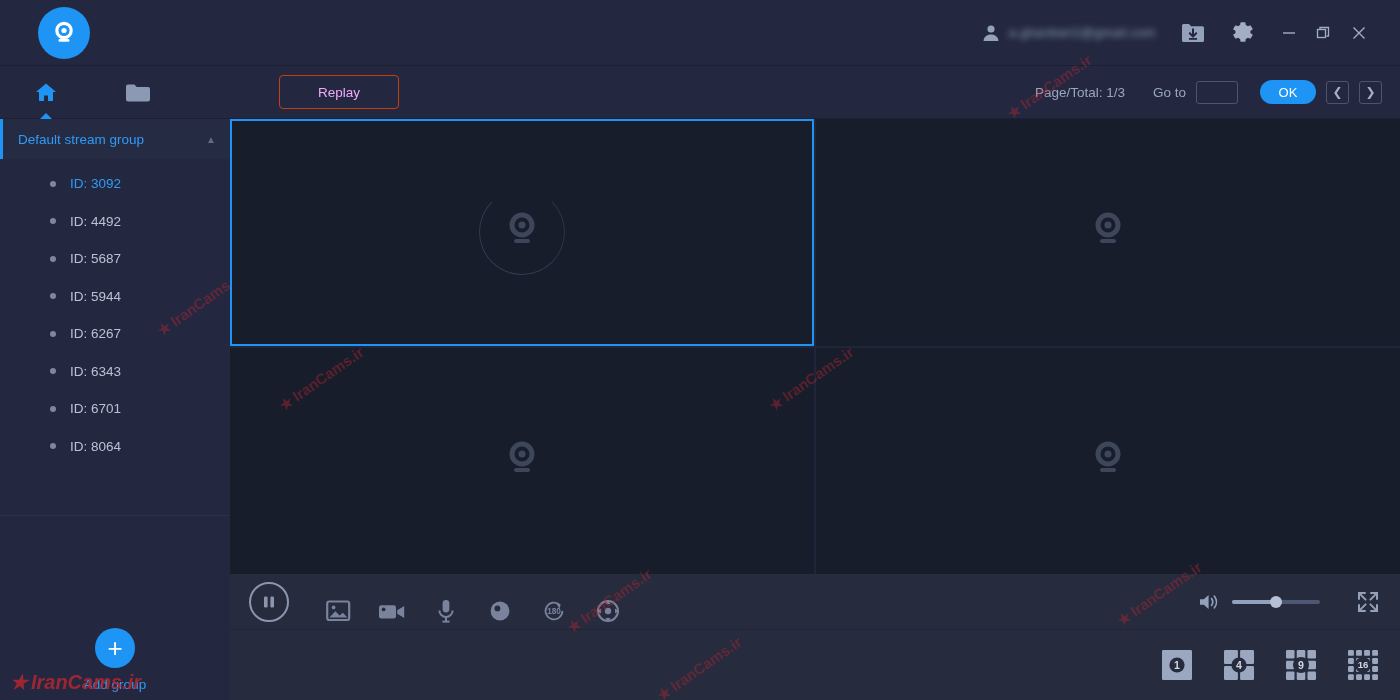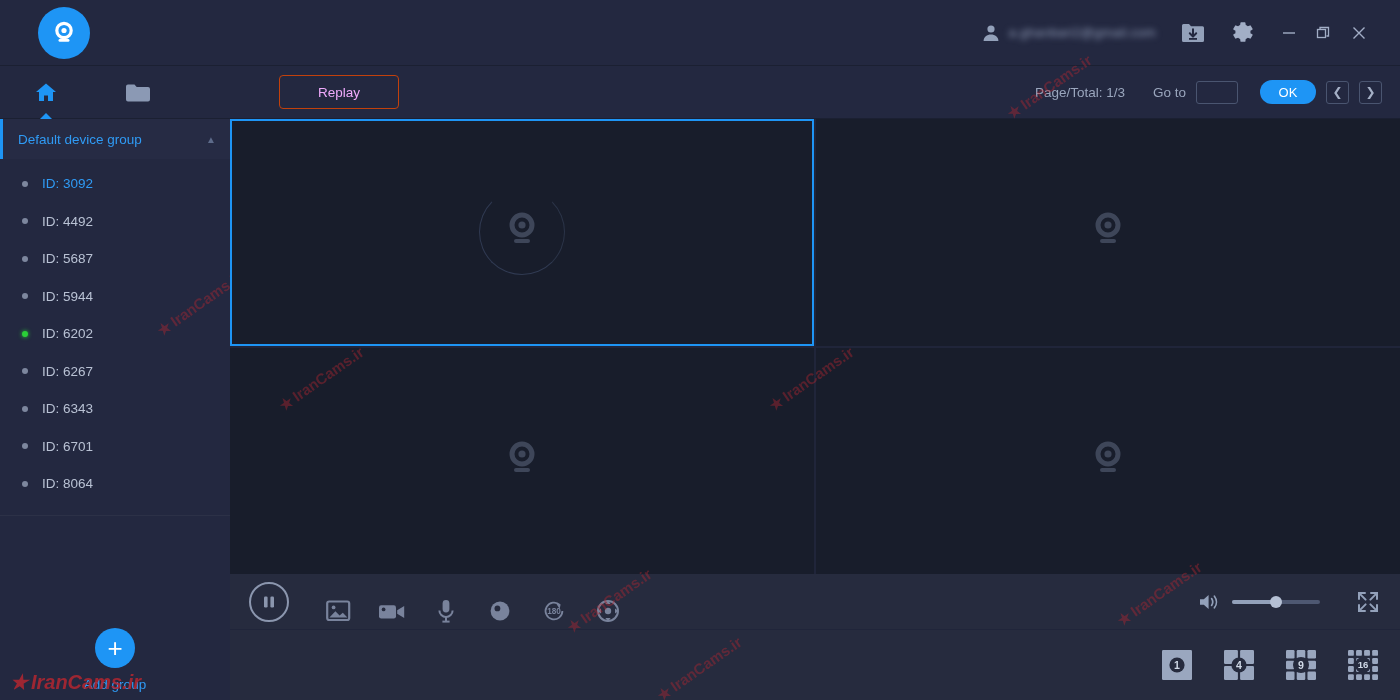--- a/index.html
+++ b/index.html
@@ -60,21 +60,21 @@
     height: 40px; background: #262b44; display: flex; align-items: center;
     padding: 0 14px 0 18px; position: relative; cursor: pointer;
   }
   .group-header::before {
     content: ""; position: absolute; left: 0; top: 0; width: 3px; height: 40px; background: #1e95f5;
   }
   .group-title { color: #2f9bf5; font-size: 13.5px; }
   .group-caret { margin-left: auto; color: #5d6b8a; font-size: 10px; }
   .dev-list { padding-top: 6px; }
   .dev-item {
-    height: 37.5px; display: flex; align-items: center; padding-left: 22px; cursor: pointer;
+    height: 37.5px; display: flex; align-items: center; padding-left: 22px; cursor: pointer; margin-left: 28px;
   }
   .dot { width: 6px; height: 6px; border-radius: 50%; background: #7d879e; margin-right: 14px; flex: none; }
   .dot.online { background: #2ad137; box-shadow: 0 0 4px #2ad137; }
   .dev-label { font-size: 13.5px; color: #b9c2d4; white-space: nowrap; }
   .dev-item.selected .dev-label { color: #2f9bf5; }
   .side-divider {
     position: absolute; left: 0; top: 449px; width: 230px; height: 1px; background: #2c3147;
   }
   .add-device {
     position: absolute; left: 0; bottom: 8px; width: 230px;
@@ -236,44 +236,40 @@
         </svg>
       </div>
       <div class="side-tab">
         <svg width="26" height="21" viewBox="0 0 26 21">
           <path d="M1 4.5a2 2 0 0 1 2-2h6.5l2.2 2.4H23a2 2 0 0 1 2 2v10.6a2 2 0 0 1-2 2H3a2 2 0 0 1-2-2z" fill="#8b99b4"></path>
         </svg>
       </div>
     </div>
 
     <div class="group-header">
-      <span class="group-title">Default device group</span>
+      <span class="group-title">Default stream group</span>
       <span class="group-caret">▲</span>
     </div>
 
     <div class="dev-list" id="device-list">
         <div class="dev-item selected">
           <span class="dot"></span>
           <span class="dev-label">ID: 3092</span>
         </div>
         <div class="dev-item">
           <span class="dot"></span>
           <span class="dev-label">ID: 4492</span>
         </div>
         <div class="dev-item">
           <span class="dot"></span>
           <span class="dev-label">ID: 5687</span>
         </div>
         <div class="dev-item">
           <span class="dot"></span>
           <span class="dev-label">ID: 5944</span>
-        </div>
-        <div class="dev-item">
-          <span class="dot online"></span>
-          <span class="dev-label">ID: 6202</span>
         </div>
         <div class="dev-item">
           <span class="dot"></span>
           <span class="dev-label">ID: 6267</span>
         </div>
         <div class="dev-item">
           <span class="dot"></span>
           <span class="dev-label">ID: 6343</span>
         </div>
         <div class="dev-item">

